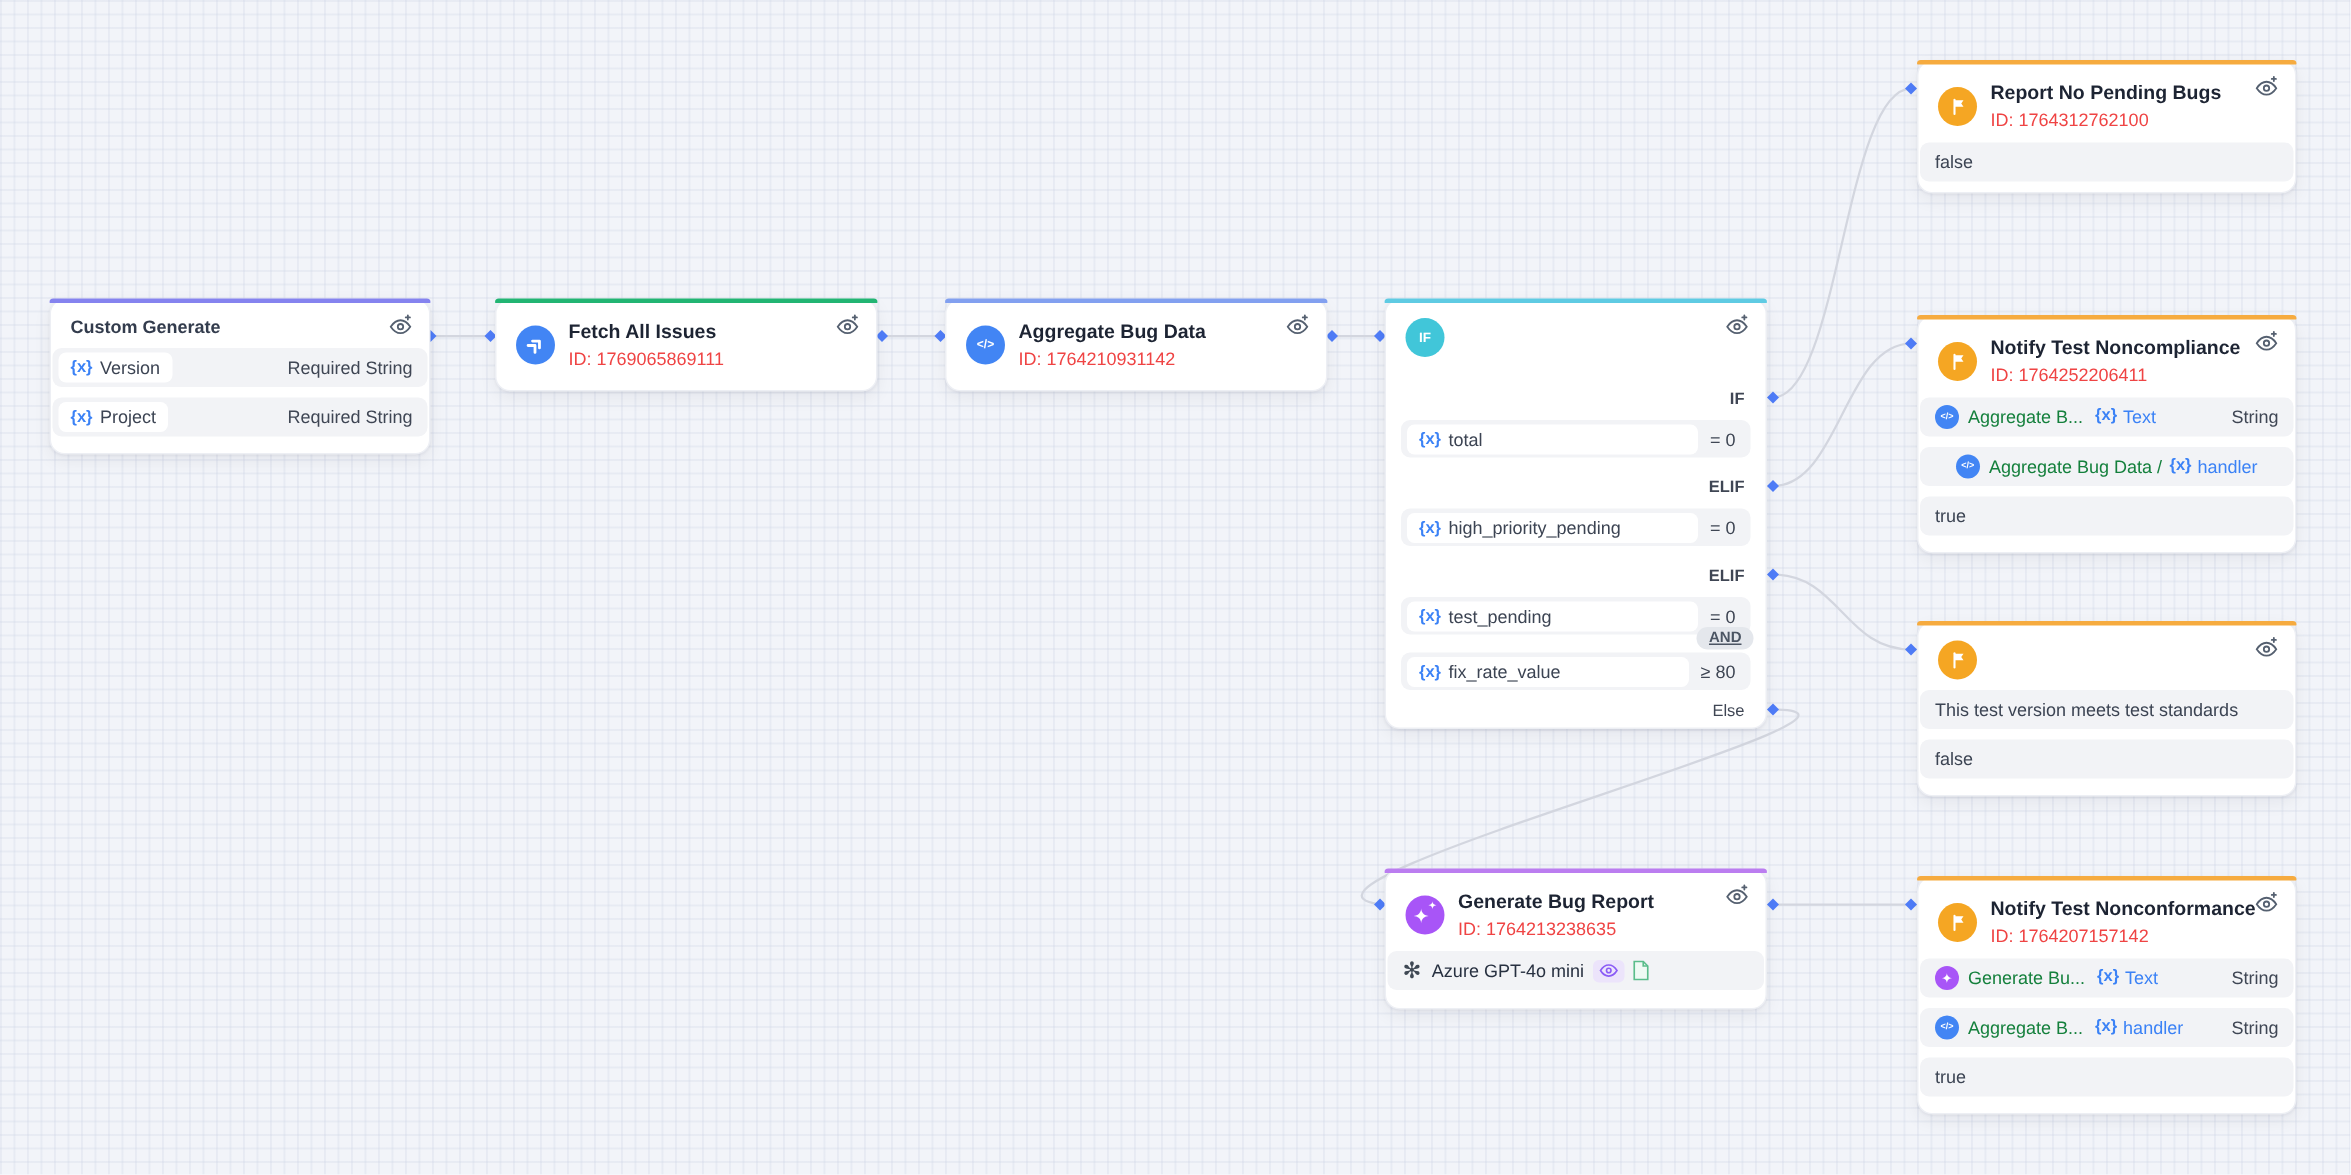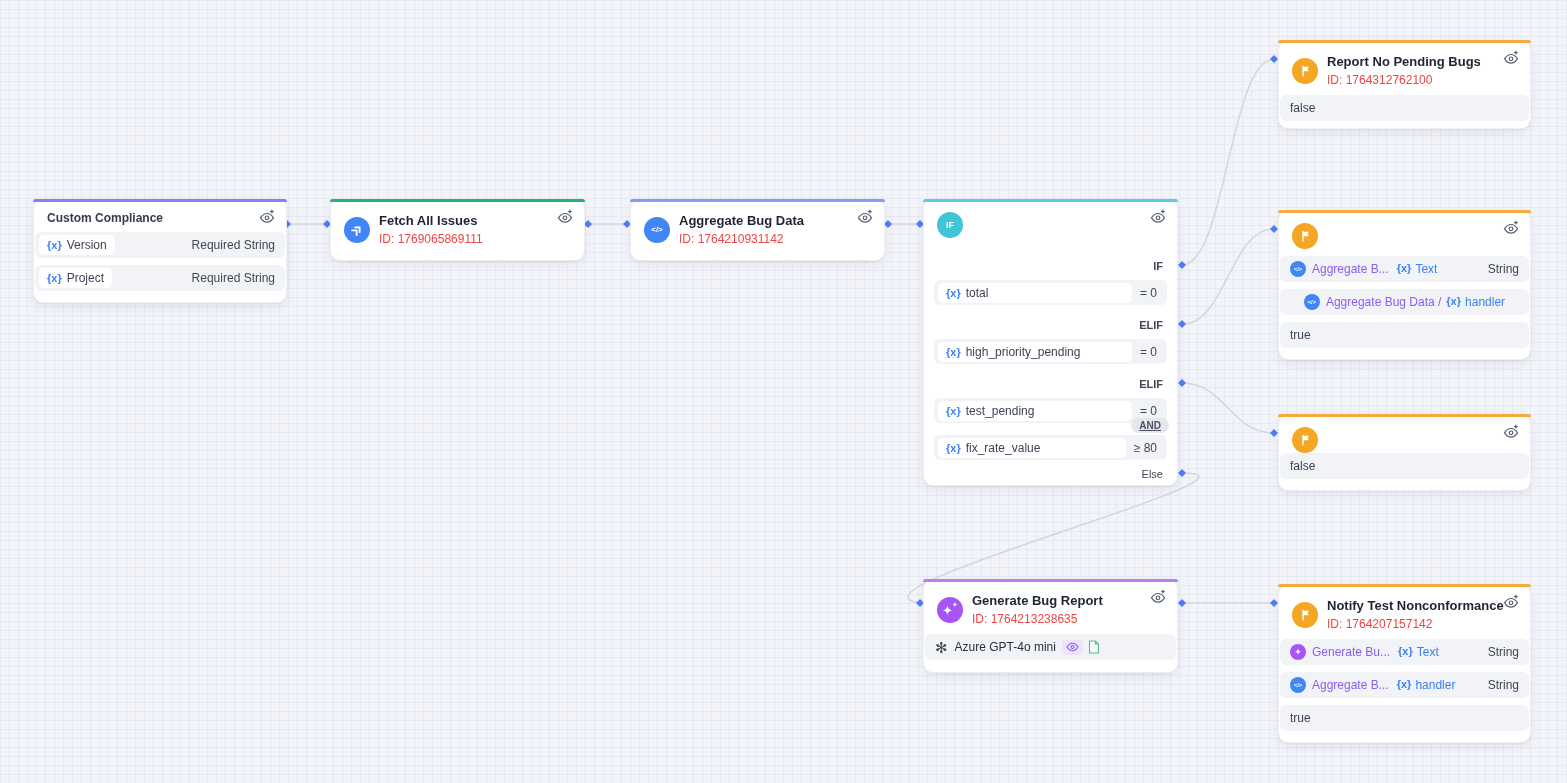--- a/index.html
+++ b/index.html
@@ -43,21 +43,21 @@
   .andpill { position:absolute; right:8px; background:#e4e7ec; color:#4b5563; font-size:10px; font-weight:600;
              height:15px; line-height:15px; padding:0 8px; border-radius:8px; z-index:2;text-decoration:underline; }
   .minicon { width:16px; height:16px; border-radius:50%; flex:none; display:flex; align-items:center;
              justify-content:center; color:#fff; margin-right:6px; }
   .minicon .code { font-size:6px; font-weight:700; }
   .minicon .spark { font-size:9px; line-height:1; }
   .vref { display:inline-flex; gap:4px; color:#3b82f6; margin-left:8px; }
   .vref .xv { font-weight:600; }
   .rtype { margin-left:auto; color:#3f4654; }
   .centered { justify-content:center; padding-left:10px; }
-  .src { color:#8b5cf6; }
+  .src { color:#15803d; }
   .modelname { color:#273040; font-weight:500; margin-right:6px; }
   .eyebadge { background:#ece4fb; border-radius:4px; width:21px; height:15px; display:flex;
               align-items:center; justify-content:center; margin-right:5px; }
   .sparkbig { position:absolute; left:5px; top:7px; font-size:13px; line-height:1; }
   .sparksmall { position:absolute; left:15px; top:4px; font-size:7px; line-height:1; }
   .openai { font-size:15px; color:#3f4854; line-height:1; margin-right:7px; }
 </style>
 </head>
 <body>
 
@@ -96,21 +96,21 @@
 
   <div class="node" style="left:33px;top:199px;width:254px;">
     <div class="accent" style="background: rgb(133, 131, 239);"></div>
     <div class="eye">
       <svg width="16" height="16" viewBox="0 0 16 16" fill="none" stroke="currentColor" stroke-width="1.2">
         <path d="M1.5 8.8 C3.5 5.8 6 4.5 8 4.5 C10 4.5 12.5 5.8 14.5 8.8 C12.5 11.8 10 13.1 8 13.1 C6 13.1 3.5 11.8 1.5 8.8 Z"></path>
         <circle cx="8" cy="8.8" r="1.8"></circle>
         <path d="M12.9 1.2 V4 M11.5 2.6 H14.3" stroke-linecap="round"></path>
       </svg>
     </div>
-    <div class="section-label">Custom Compliance</div>
+    <div class="section-label">Custom Generate</div>
     <div class="grow vrow">
       <span class="chip">
           <span class="xv">{x}</span>
           <span>Version</span>
         </span>
       <span class="req">Required String</span>
     </div>
     <div class="grow vrow" style="margin-bottom:11px">
       <span class="chip">
           <span class="xv">{x}</span>
@@ -242,20 +242,24 @@
 
   <div class="node" style="left:1278px;top:210px;width:253px;">
     <div class="accent" style="background: rgb(246, 171, 63);"></div>
     <div class="head">
       <div class="nicon" style="background: rgb(245, 166, 35);">
         <svg width="12" height="12" viewBox="0 0 12 12">
             <path d="M4 1.5 V11" stroke="#fff" stroke-width="1.4" stroke-linecap="round"></path>
             <path d="M4 1.8 H10 L8.5 4 L10 6.2 H4 Z" fill="#fff"></path>
           </svg>
       </div>
+      <div>
+        <div class="title">Notify Test Noncompliance</div>
+        <div class="nid">ID: 1764252206411</div>
+      </div>
     </div>
     <div class="eye">
       <svg width="16" height="16" viewBox="0 0 16 16" fill="none" stroke="currentColor" stroke-width="1.2">
         <path d="M1.5 8.8 C3.5 5.8 6 4.5 8 4.5 C10 4.5 12.5 5.8 14.5 8.8 C12.5 11.8 10 13.1 8 13.1 C6 13.1 3.5 11.8 1.5 8.8 Z"></path>
         <circle cx="8" cy="8.8" r="1.8"></circle>
         <path d="M12.9 1.2 V4 M11.5 2.6 H14.3" stroke-linecap="round"></path>
       </svg>
     </div>
     <div class="grow" style="margin-top:7px">
       <span class="minicon" style="background: rgb(66, 133, 244);">
@@ -293,20 +297,23 @@
           </svg>
       </div>
     </div>
     <div class="eye">
       <svg width="16" height="16" viewBox="0 0 16 16" fill="none" stroke="currentColor" stroke-width="1.2">
         <path d="M1.5 8.8 C3.5 5.8 6 4.5 8 4.5 C10 4.5 12.5 5.8 14.5 8.8 C12.5 11.8 10 13.1 8 13.1 C6 13.1 3.5 11.8 1.5 8.8 Z"></path>
         <circle cx="8" cy="8.8" r="1.8"></circle>
         <path d="M12.9 1.2 V4 M11.5 2.6 H14.3" stroke-linecap="round"></path>
       </svg>
     </div>
+    <div class="grow" style="margin-top:7px">
+        <span>This test version meets test standards</span>
+      </div>
     <div class="grow" style="margin-bottom:11px">
         <span>false</span>
       </div>
   </div>
 
   <div class="node" style="left:923px;top:579px;width:255px;">
     <div class="accent" style="background: rgb(187, 125, 240);"></div>
     <div class="head">
       <div class="nicon" style="background: rgb(168, 85, 247);">
         <span class="sparkbig">✦</span>

